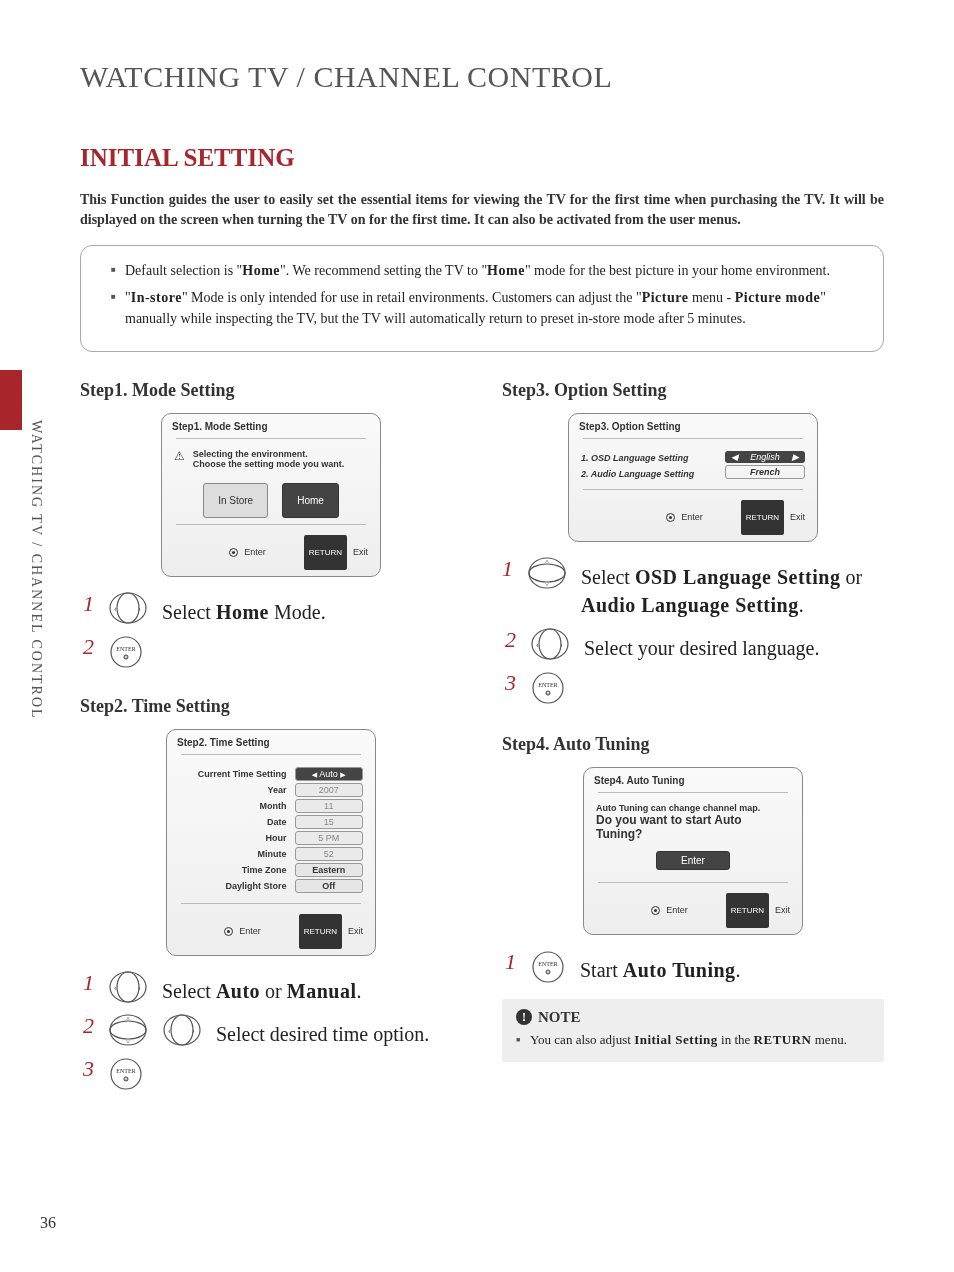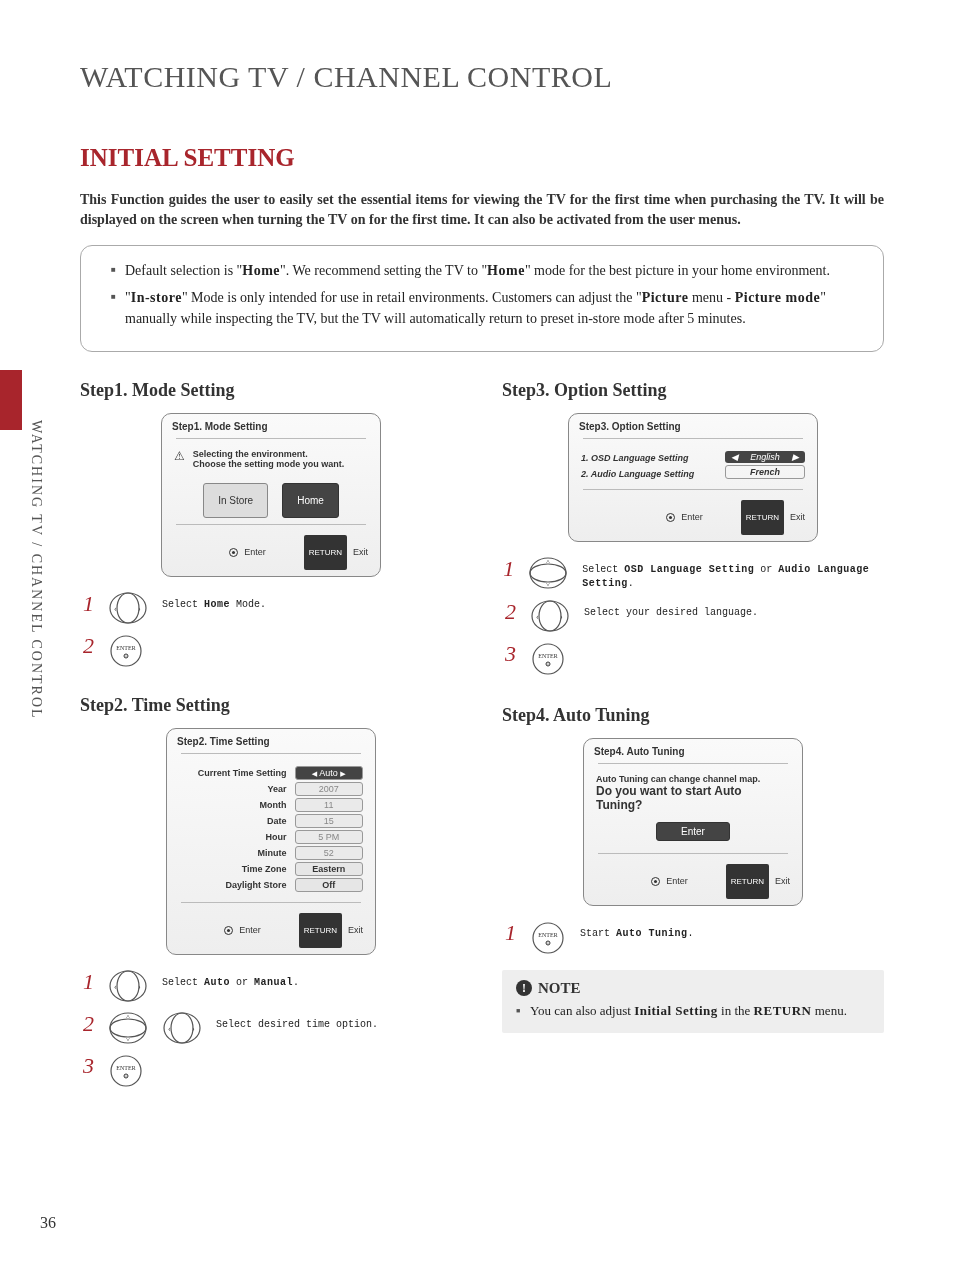--- a/index.html
+++ b/index.html
@@ -116,21 +116,21 @@
     background:#eaeaea; color:#888; font-size:9px; padding:1px 0;
   }
   .time-row .tval.dark { background:#444; color:#fff; }
   .time-row .tval.bold { color:#333; font-weight:bold; background:#e6e6e6;}
   
   .instr { display:flex; align-items:flex-start; gap:14px; margin:8px 0; }
   .instr .num {
     font-family: Georgia, serif; font-style: italic; font-size:22px;
     color:#a8252c; width:14px; text-align:right; line-height:1; padding-top:2px;
   }
-  .instr .txt { font-size:10px; line-height:1.4; padding-top:7px;font-family:Liberation Mono, monospace;}
+  .instr .txt { font-size:20px; line-height:1.4; padding-top:7px;}
   .strong { font-weight:bold; letter-spacing:0.5px; }
   .remote-btn {
     display:inline-flex; align-items:center; justify-content:center;
   }
   .remote-btn svg { display:block; }
   .note-box {
     background:#eee; border-radius:2px;
     padding:10px 14px 14px 14px; margin-top:14px;
   }
   .note-title { font-weight:bold; font-size:15px; display:flex; align-items:center; gap:6px; margin-bottom:6px; color:#333;}

